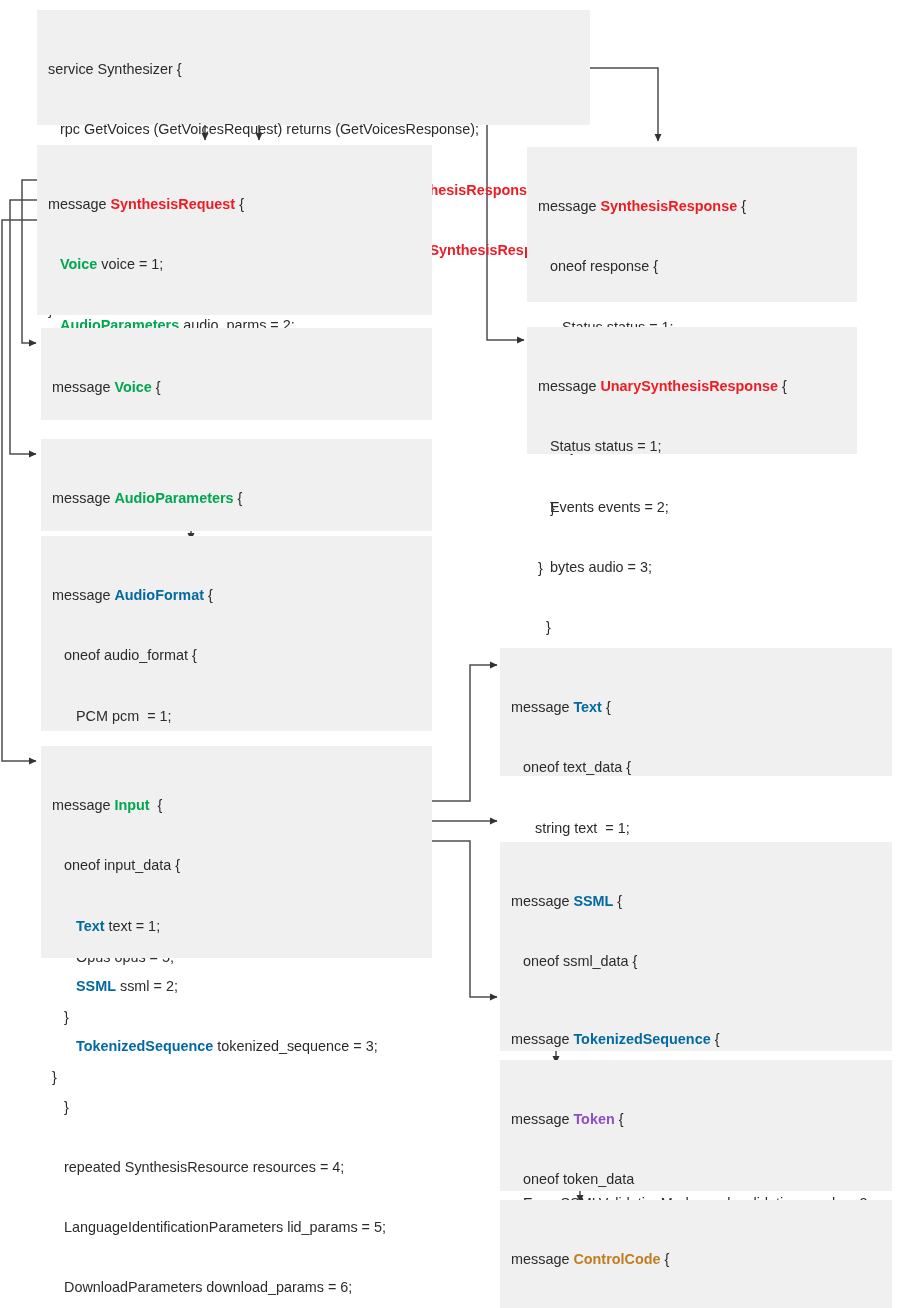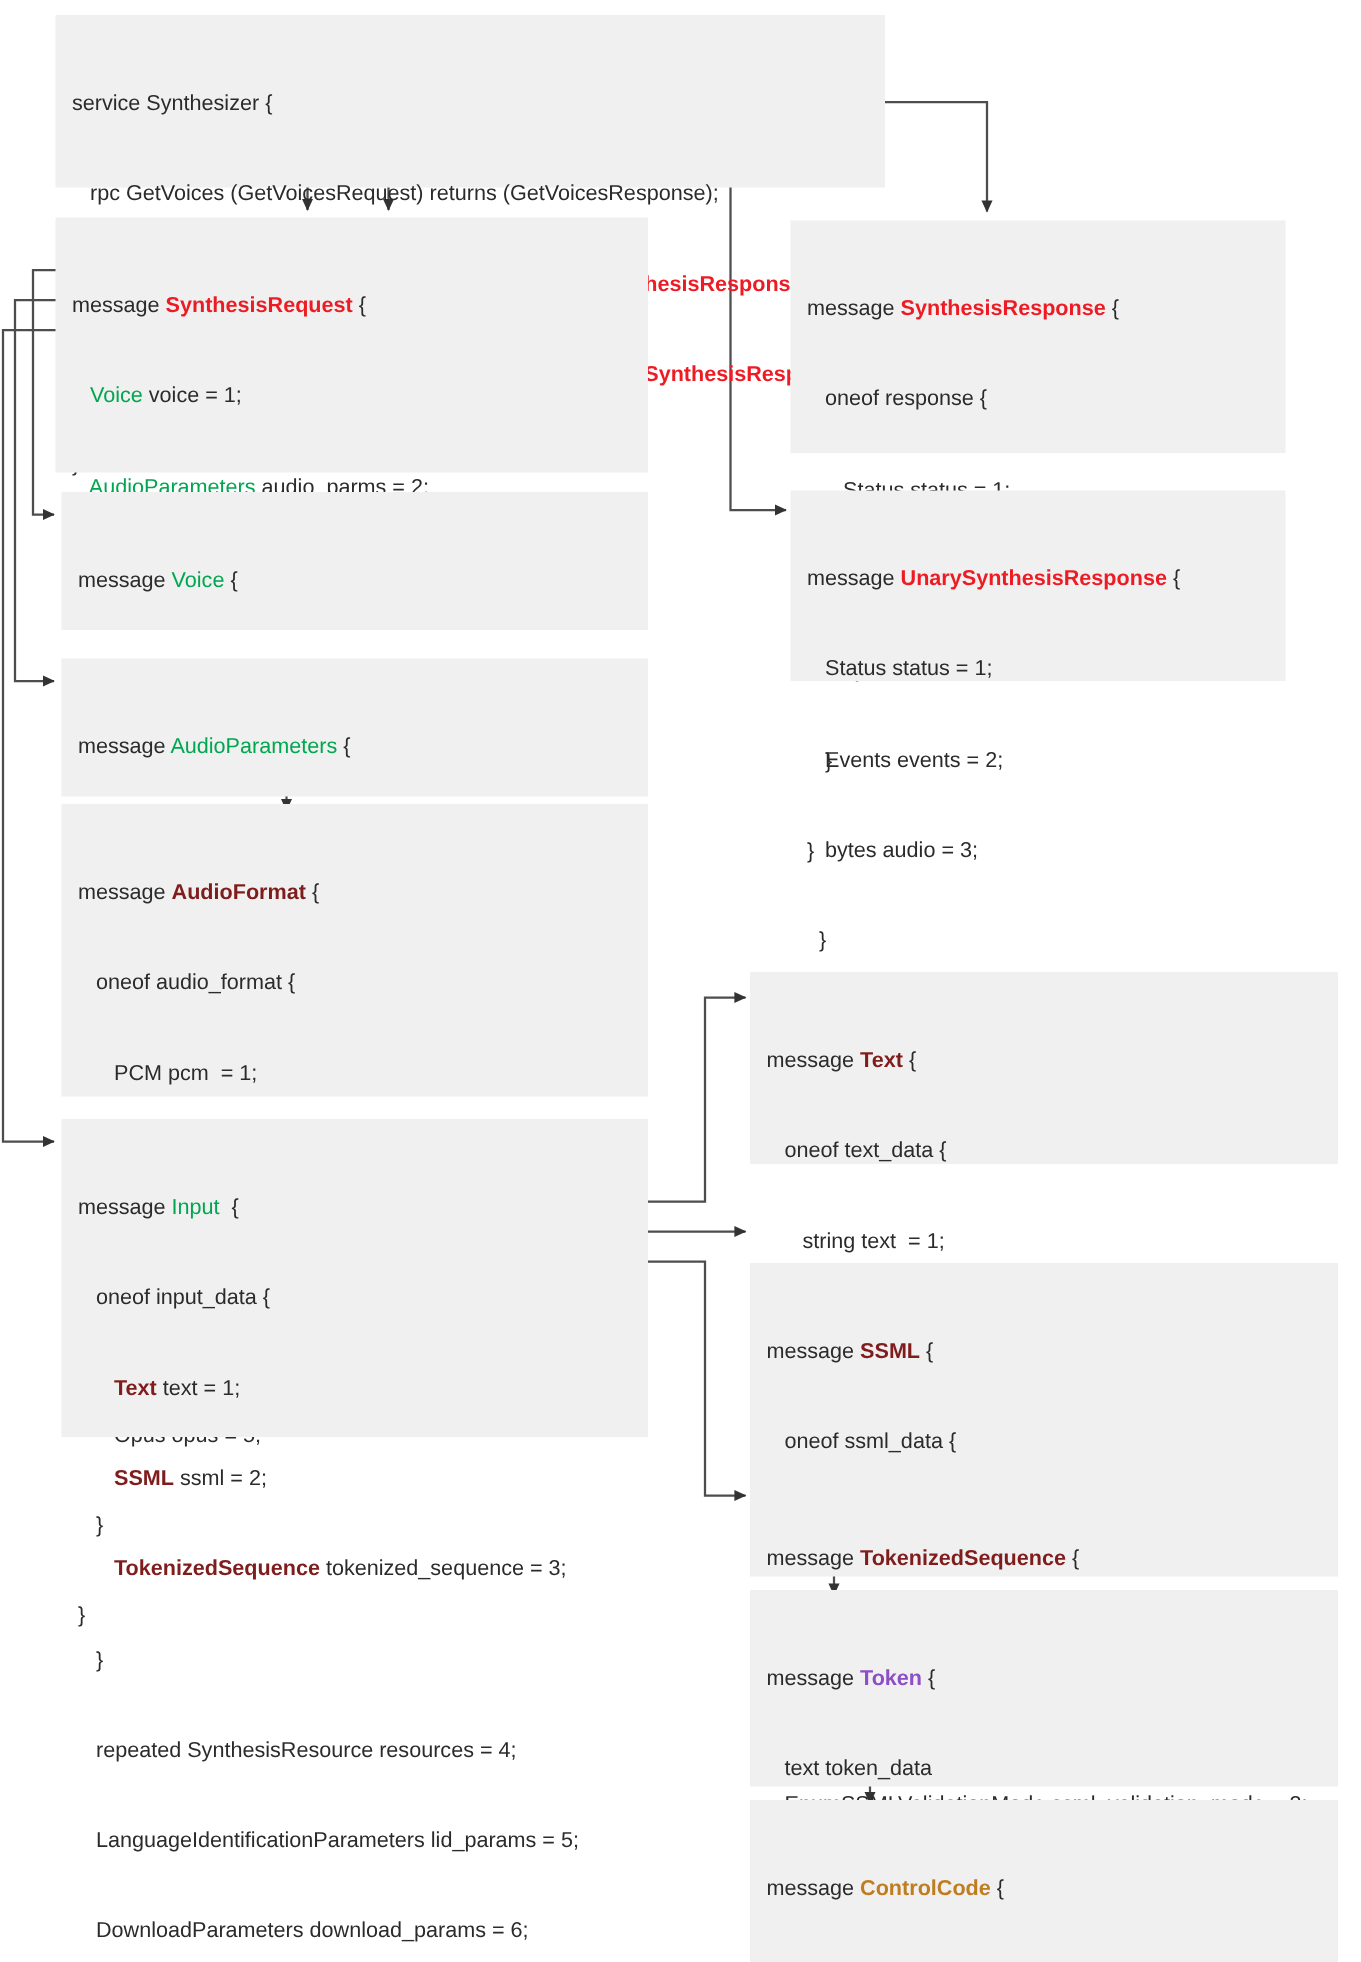--- a/index.html
+++ b/index.html
@@ -27,22 +27,22 @@
     z-index:2;
     box-sizing:border-box;
     padding:9px 10px 9px 11px;
     font-size:14.4px;
     line-height:20.1px;
     color:#2b2b2b;
     white-space:pre;
   }
   .ln{ white-space:pre; }
   .kw-red   { color:#ed1c24; font-weight:bold; }
-  .kw-green { color:#00a650; font-weight:normal; }
-  .kw-blue  { color:#7f1d1d; font-weight:bold; }
+  .kw-green { color:#00a650; font-weight:bold; }
+  .kw-blue  { color:#0369a1; font-weight:bold; }
   .kw-purple{ color:#8e4ec6; font-weight:bold;text-align:right; }
   .kw-orange{ color:#c07d20; font-weight:bold; }
   .it       { font-style:italic; }
 </style>
 </head>
 <body>
 
 <div id="canvas">
 
   <svg class="wires" viewBox="0 0 907 1308" xmlns="http://www.w3.org/2000/svg">
@@ -177,21 +177,21 @@
   </div>
 
   <div class="box" style="left:500px; top:980px; width:392px; height:71px;">
     <div class="ln"><span>message </span><span class="kw-blue">TokenizedSequence</span><span> {</span></div>
     <div class="ln"><span>   repeated </span><span class="kw-purple">Token</span><span> tokens = 1;</span></div>
     <div class="ln"><span>}</span></div>
   </div>
 
   <div class="box" style="left:500px; top:1060px; width:392px; height:131px;">
     <div class="ln"><span>message </span><span class="kw-purple">Token</span><span> {</span></div>
-    <div class="ln"><span>   text token_data</span></div>
+    <div class="ln"><span>   oneof token_data</span></div>
     <div class="ln"><span>      string text = 1;</span></div>
     <div class="ln"><span>      </span><span class="kw-orange">ControlCode</span><span> control_code = 2;</span></div>
     
     
   </div>
 
   <div class="box" style="left:500px; top:1200px; width:392px; height:113px;">
     <div class="ln"><span>message </span><span class="kw-orange">ControlCode</span><span> {</span></div>
     
     

